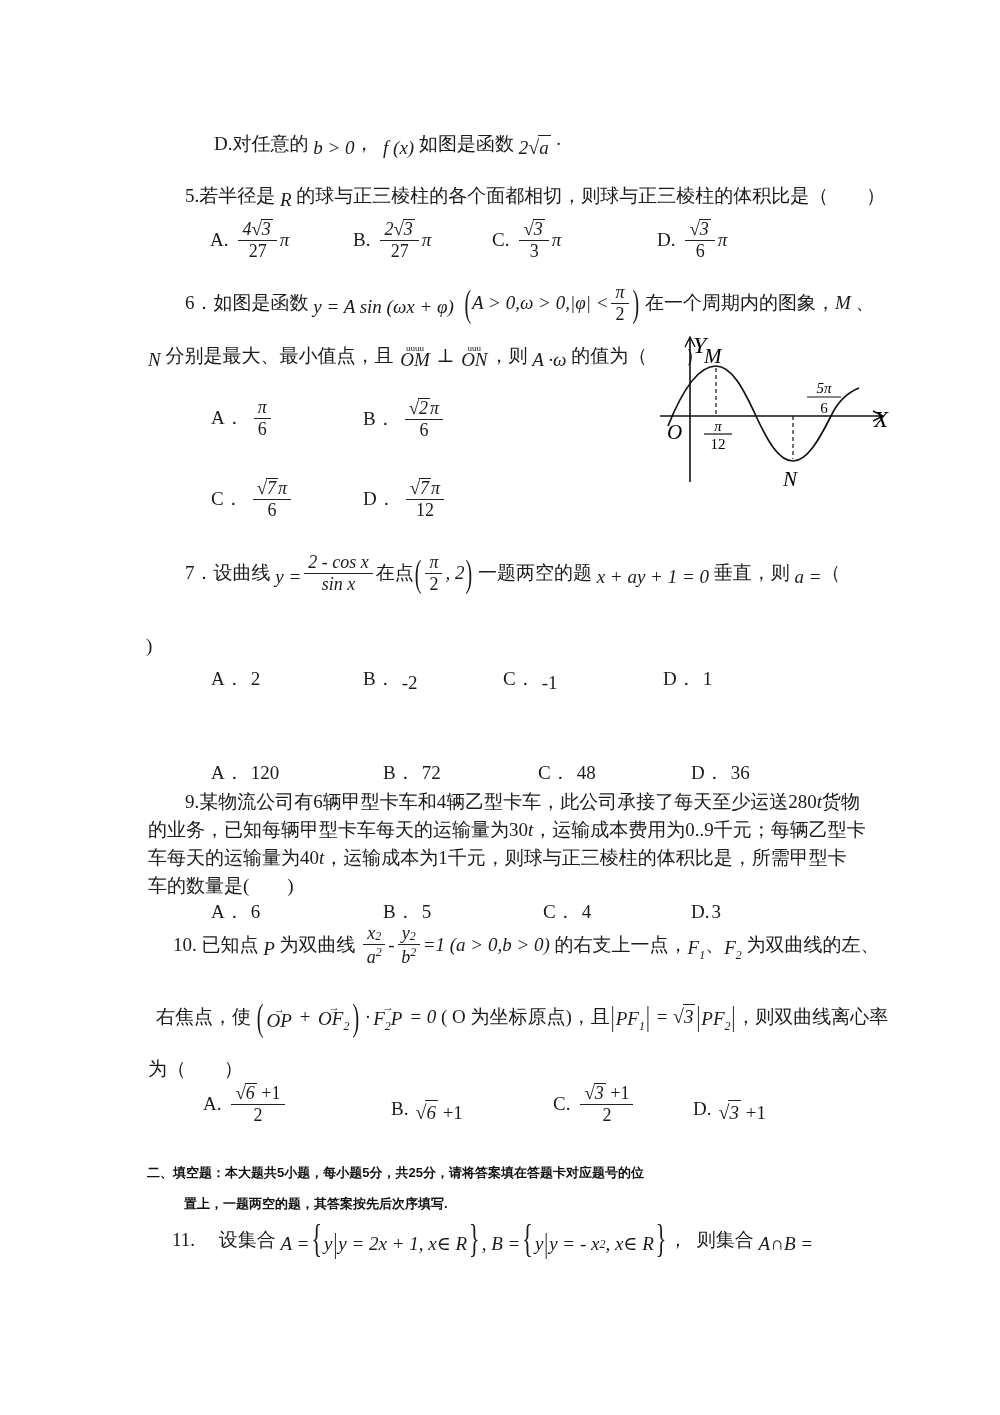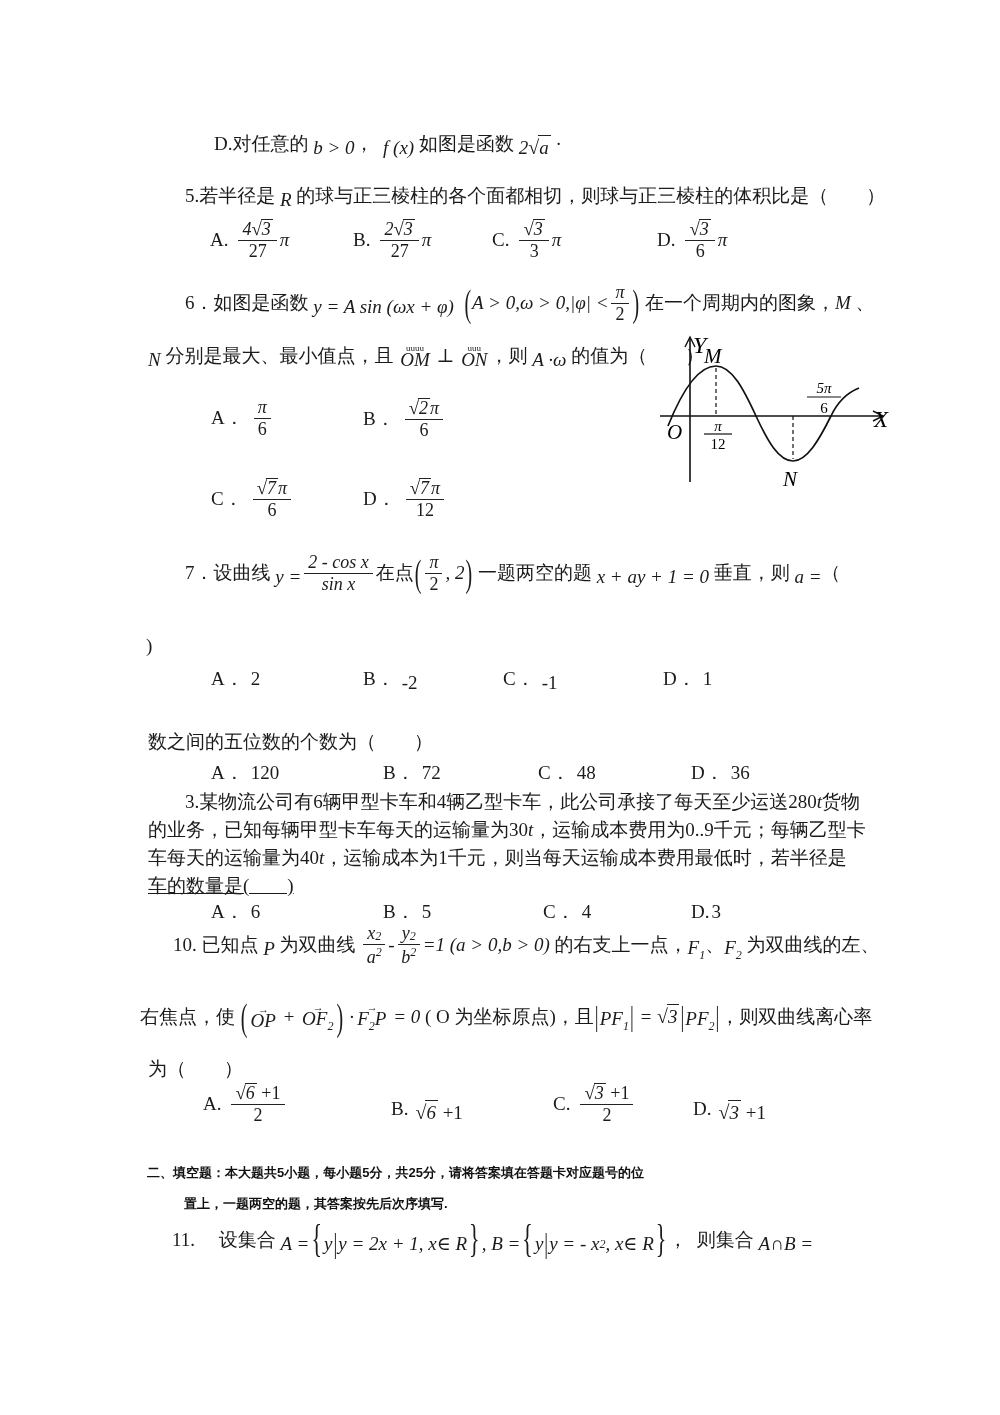--- a/index.html
+++ b/index.html
@@ -195,56 +195,53 @@
   </div>
   <div class="ln" style="left:503px;top:667px;">
     <span class="ol">C．</span>
     <span class="low">-1</span>
   </div>
   <div class="ln" style="left:663px;top:667px;">
     <span class="ol">D．</span>
     <span>1</span>
   </div>
 
-  <div class="ln" style="left:148px;top:730px;">
-    <span>数之间的五位数的个数为（　　）</span>
-  </div>
   <div class="ln" style="left:211px;top:761px;">
     <span class="ol">A．</span>
     <span>120</span>
   </div>
   <div class="ln" style="left:383px;top:761px;">
     <span class="ol">B．</span>
     <span>72</span>
   </div>
   <div class="ln" style="left:538px;top:761px;">
     <span class="ol">C．</span>
     <span>48</span>
   </div>
   <div class="ln" style="left:691px;top:761px;">
     <span class="ol">D．</span>
     <span>36</span>
   </div>
 
   <div class="ln" style="left:185px;top:790px;">
-    <span>3.某物流公司有6辆甲型卡车和4辆乙型卡车，此公司承接了每天至少运送280</span>
+    <span>9.某物流公司有6辆甲型卡车和4辆乙型卡车，此公司承接了每天至少运送280</span>
       <span class="it">t</span>
       <span>货物</span>
   </div>
   <div class="ln" style="left:148px;top:818px;">
     <span>的业务，已知每辆甲型卡车每天的运输量为30</span>
       <span class="it">t</span>
       <span>，运输成本费用为0..9千元；每辆乙型卡</span>
   </div>
   <div class="ln" style="left:148px;top:846px;">
     <span>车每天的运输量为40</span>
       <span class="it">t</span>
-      <span>，运输成本为1千元，则当每天运输成本费用最低时，若半径是</span>
-  </div>
-  <div class="ln" style="left:148px;top:874px;text-decoration:underline;">
+      <span>，运输成本为1千元，则球与正三棱柱的体积比是，所需甲型卡</span>
+  </div>
+  <div class="ln" style="left:148px;top:874px;">
     <span>车的数量是(　　)</span>
   </div>
   <div class="ln" style="left:211px;top:900px;">
     <span class="ol">A．</span>
     <span>6</span>
   </div>
   <div class="ln" style="left:383px;top:900px;">
     <span class="ol">B．</span>
     <span>5</span>
   </div>
@@ -272,21 +269,21 @@
     </span>
     <span class="it">=1</span>
     <span class="it"> (a &gt; 0,b &gt; 0)</span>
     <span> 的右支上一点，</span>
     <span class="it low"><span class="it">F</span><span class="sub">1</span></span>
     <span>、</span>
     <span class="it low"><span class="it">F</span><span class="sub">2</span></span>
     <span> 为双曲线的左、</span>
   </div>
 
-  <div class="ln" style="left:140px;top:1003px;">
+  <div class="ln" style="left:156px;top:1003px;">
     <span>右焦点，使 </span>
     <span class="bigp">(</span>
     <span class="vec"><span class="arr">→</span><span class="vb">OP</span></span>
     <span class="it"> + </span>
     <span class="vec"><span class="arr">→</span><span class="vb"><span>OF</span><span class="sub">2</span></span></span>
     <span class="bigp">)</span>
     <span> ·</span>
     <span class="vec"><span class="arr">→</span><span class="vb"><span>F</span><span class="sub">2</span><span>P</span></span></span>
     <span class="it"> = 0</span>
     <span> ( O 为坐标原点)，且</span>

